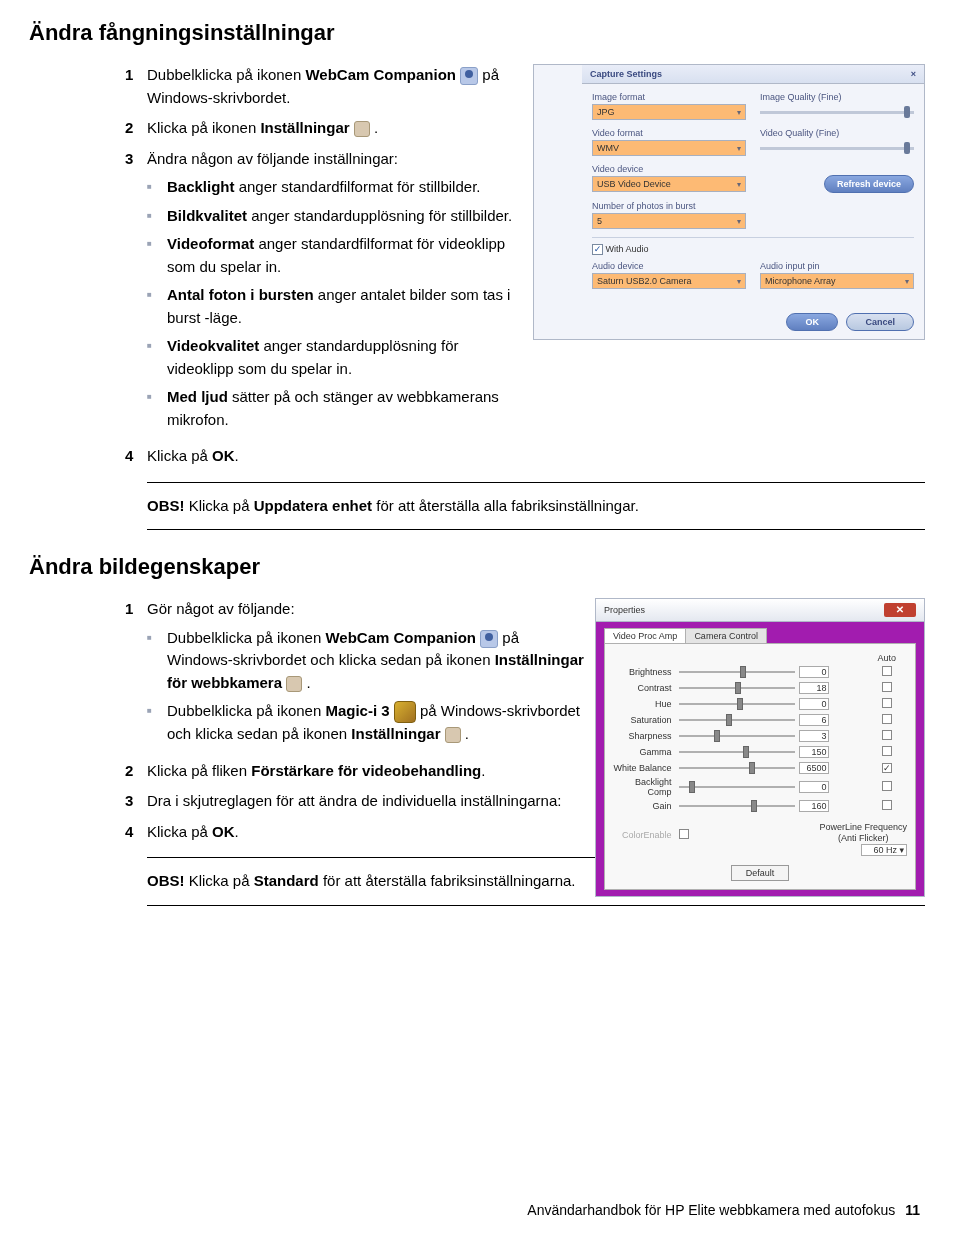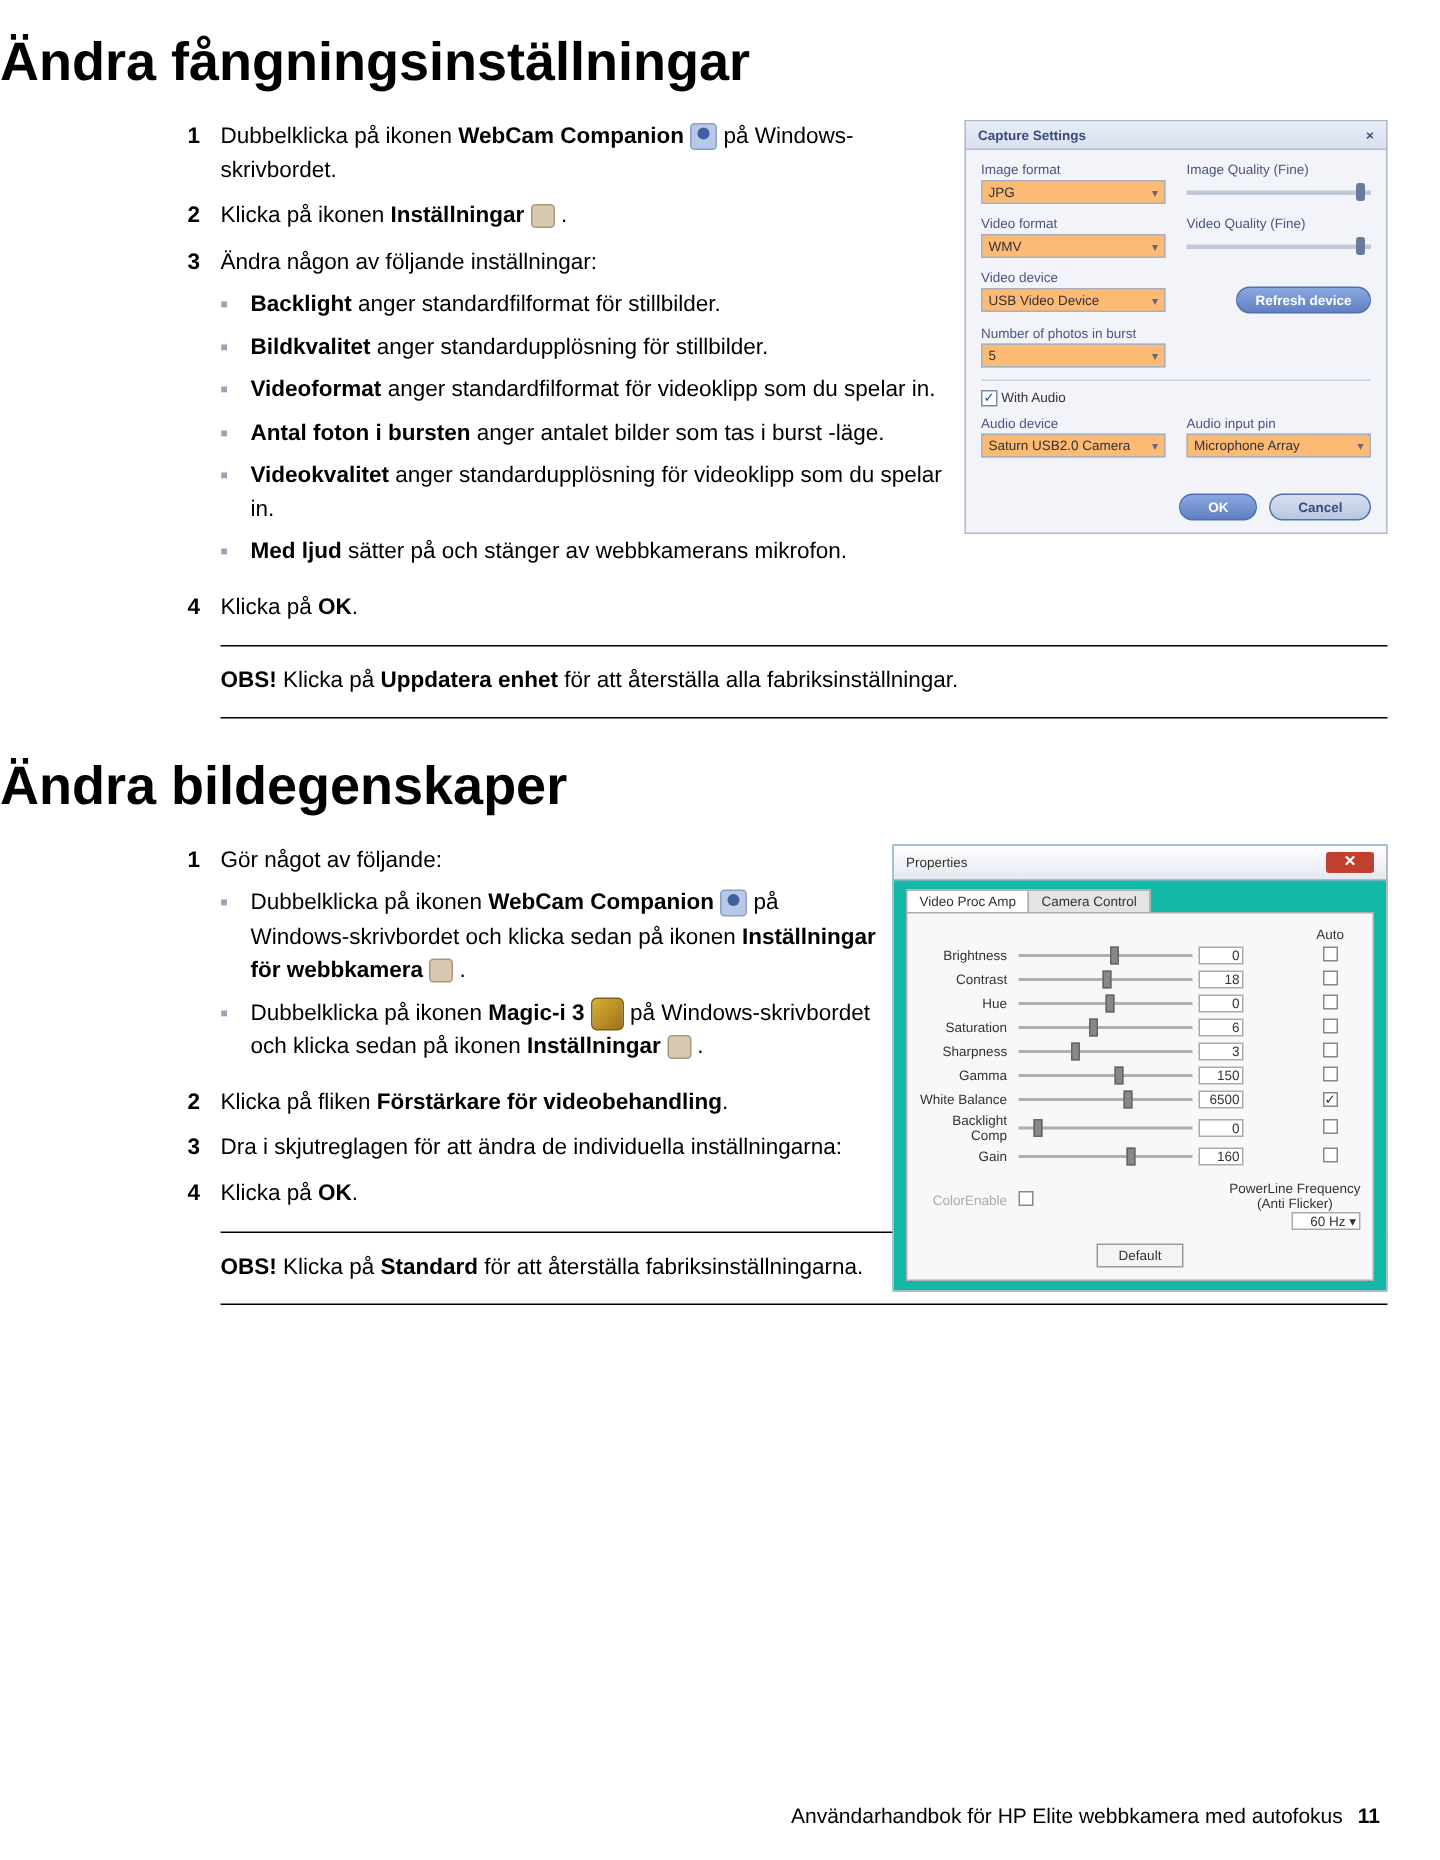--- a/index.html
+++ b/index.html
@@ -6,24 +6,25 @@
   body {
     width: 960px;
     height: 1240px;
     background: #fff;
     font-family: Arial, Helvetica, sans-serif;
     color: #000;
     padding: 20px 40px 20px 0;
     position: relative;
   }
   h1 {
-    font-size: 36px;
+    font-size: 22px;
     font-weight: bold;
     margin-bottom: 18px;
     margin-left: 0;
+    padding-left: 29px;
   }
   .content {
     margin-left: 125px;
     width: 800px;
   }
   ol.steps { list-style: none; }
   ol.steps > li {
     display: flex;
     margin-bottom: 8px;
     line-height: 1.5;
@@ -95,21 +96,21 @@
   .float-panel {
     float: right;
     border: 1px solid #b0b8c8;
     background: #f2f4fa;
     font-size: 9px;
     font-family: Tahoma, Arial, sans-serif;
     color: #333;
     margin-left: 10px;
     margin-bottom: 6px;
   }
-  .panel1 { width: 282px; }
+  .panel1 { width: 392px; padding-left: 48px; }
   .panel1 .titlebar {
     background: linear-gradient(#e9edf8,#d8e0f0);
     padding: 4px 8px;
     font-weight: bold;
     border-bottom: 1px solid #b0b8c8;
     color: #3a4a80;
     display: flex;
     justify-content: space-between;
   }
   .panel1 .body { padding: 8px 10px; }
@@ -155,21 +156,21 @@
     display: inline-block;
     border-radius: 10px;
     padding: 3px 18px;
     font-weight: bold;
     margin-left: 6px;
     border: 1px solid #5070b0;
   }
   .panel1 .btn.ok { background: linear-gradient(#8aa8e0,#6080c0); color: #fff; }
   .panel1 .btn.cancel { background: linear-gradient(#d8e0f0,#b8c8e0); color: #3a4a80; }
 
-  .panel2 { width: 330px; background: #14b8a6; }
+  .panel2 { width: 330px; background: #a21caf; }
   .panel2 .titlebar {
     background: linear-gradient(#fff,#e4e8f0);
     border-bottom: 1px solid #b0b8c8;
     padding: 4px 8px;
     display: flex;
     justify-content: space-between;
     align-items: center;
   }
   .panel2 .close-x {
     background: #c04030; color: #fff; font-weight: bold;

